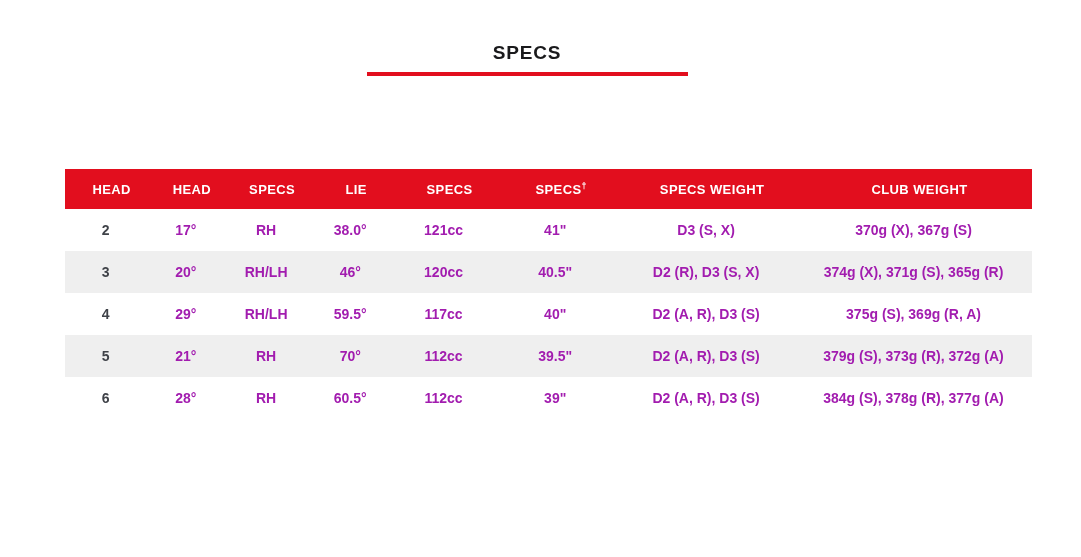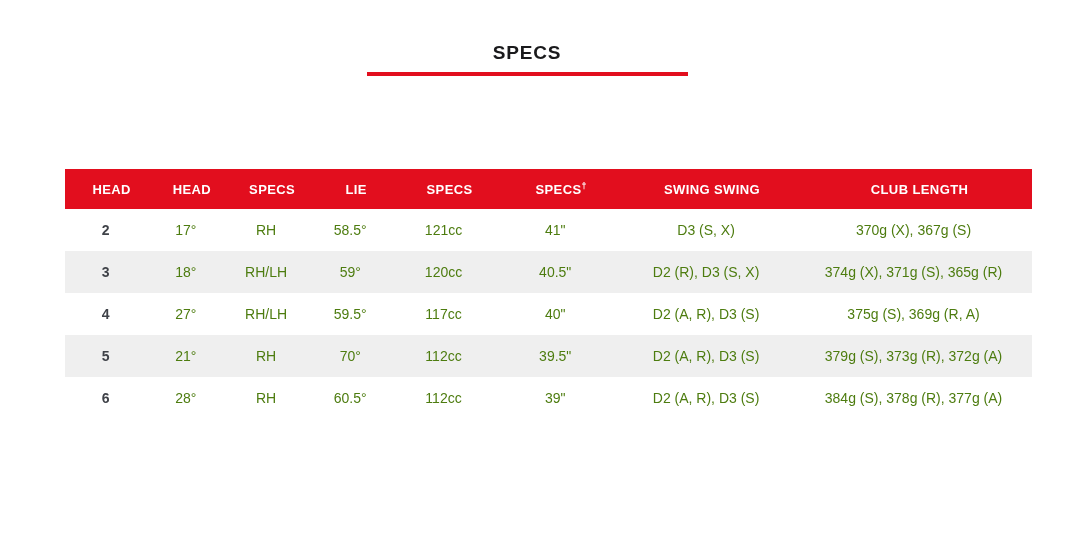--- a/index.html
+++ b/index.html
@@ -57,25 +57,26 @@
     line-height: 0;
   }
   table.specs tbody tr {
     height: 42px;
     background: #ffffff;
   }
   table.specs tbody tr:nth-child(even) {
     background: #efefef;
   }
   table.specs td {
-    color: #4d7c0f;
+    color: #a21caf;
     font-size: 14px;
     text-align: center;
     vertical-align: middle;
     white-space: nowrap;
+    font-weight: bold;
   }
   table.specs td.head-col {
     font-weight: 700;
     color: #3f4248;
   }
 </style>
 </head>
 <body>
 
 <div class="title-wrap">
@@ -95,48 +96,48 @@
     <col style="width:24.5%">
   </colgroup>
   <thead>
     <tr>
       <th><span>HEAD</span></th>
       <th><span>HEAD</span></th>
       <th><span>SPECS</span></th>
       <th><span>LIE</span></th>
       <th><span>SPECS</span></th>
       <th><span>SPECS</span><sup>†</sup></th>
-      <th><span>SWING SWING</span></th>
-      <th><span>CLUB LENGTH</span></th>
+      <th><span>SPECS WEIGHT</span></th>
+      <th><span>CLUB WEIGHT</span></th>
     </tr>
   </thead>
   <tbody>
     <tr>
       <td class="head-col">2</td>
       <td>17°</td>
       <td>RH</td>
-      <td>58.5°</td>
+      <td>38.0°</td>
       <td>121cc</td>
       <td>41"</td>
       <td>D3 (S, X)</td>
       <td>370g (X), 367g (S)</td>
     </tr>
     <tr>
       <td class="head-col">3</td>
-      <td>18°</td>
+      <td>20°</td>
       <td>RH/LH</td>
-      <td>59°</td>
+      <td>46°</td>
       <td>120cc</td>
       <td>40.5"</td>
       <td>D2 (R), D3 (S, X)</td>
       <td>374g (X), 371g (S), 365g (R)</td>
     </tr>
     <tr>
       <td class="head-col">4</td>
-      <td>27°</td>
+      <td>29°</td>
       <td>RH/LH</td>
       <td>59.5°</td>
       <td>117cc</td>
       <td>40"</td>
       <td>D2 (A, R), D3 (S)</td>
       <td>375g (S), 369g (R, A)</td>
     </tr>
     <tr>
       <td class="head-col">5</td>
       <td>21°</td>

